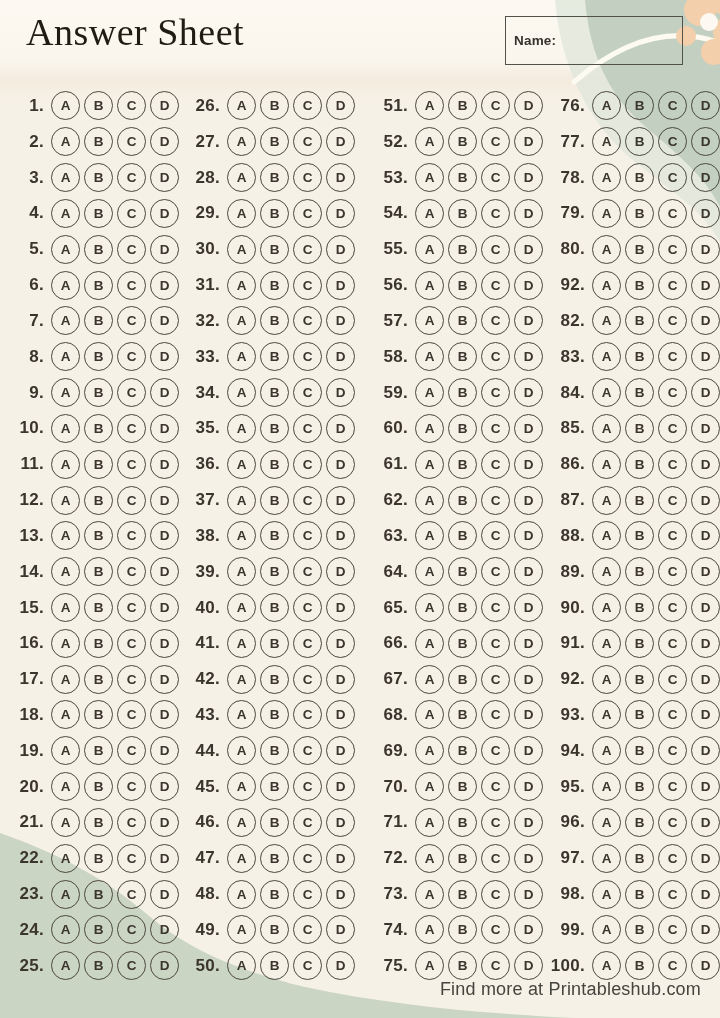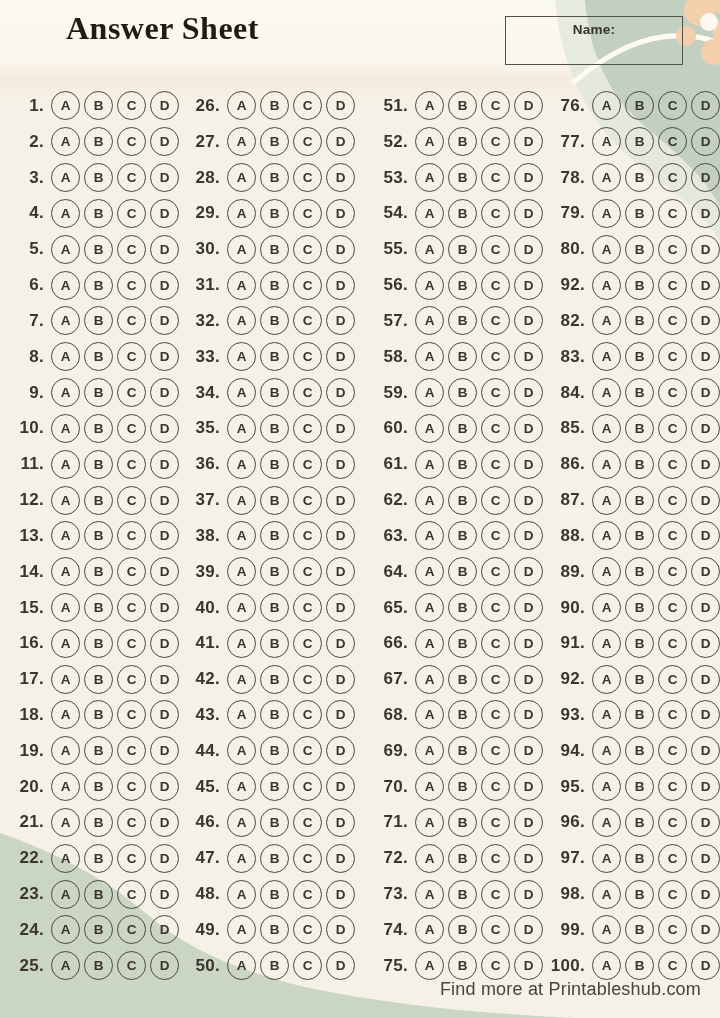--- a/index.html
+++ b/index.html
@@ -19,37 +19,36 @@
 
   .deco { position: absolute; pointer-events: none; }
   .deco-tr { top: 0; right: 0; }
   .deco-bl { left: 0; bottom: 0; }
 
   .page-title {
     position: absolute;
     left: 26px;
     top: 10px;
     font-family: "Liberation Serif", "DejaVu Serif", serif;
-    font-weight: 700;
-    font-size: 32px;
+    font-weight: 400;
+    font-size: 38px;
     letter-spacing: 0.5px;
     color: var(--title-ink, #201b13);
-    margin-left: 40px;
   }
 
   .name-date-box {
     position: absolute;
     left: 505px;
     top: 16px;
     width: 178px;
     height: 49px;
     border: 1.6px solid #53524a;
     padding: 2px 8px;
     display: flex;
-    flex-direction: row;
+    flex-direction: column;
     justify-content: space-evenly;
   }
   .nd-row { display: flex; align-items: center; height: 20px; }
   .nd-label {
     font-size: 13.5px;
     font-weight: 600;
     color: #34332d;
     letter-spacing: 0.2px;
   }
   .nd-write { flex: 1; height: 16px; }

